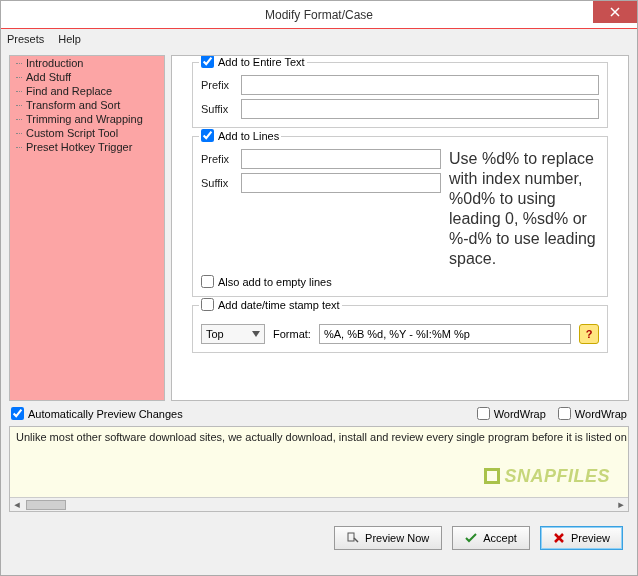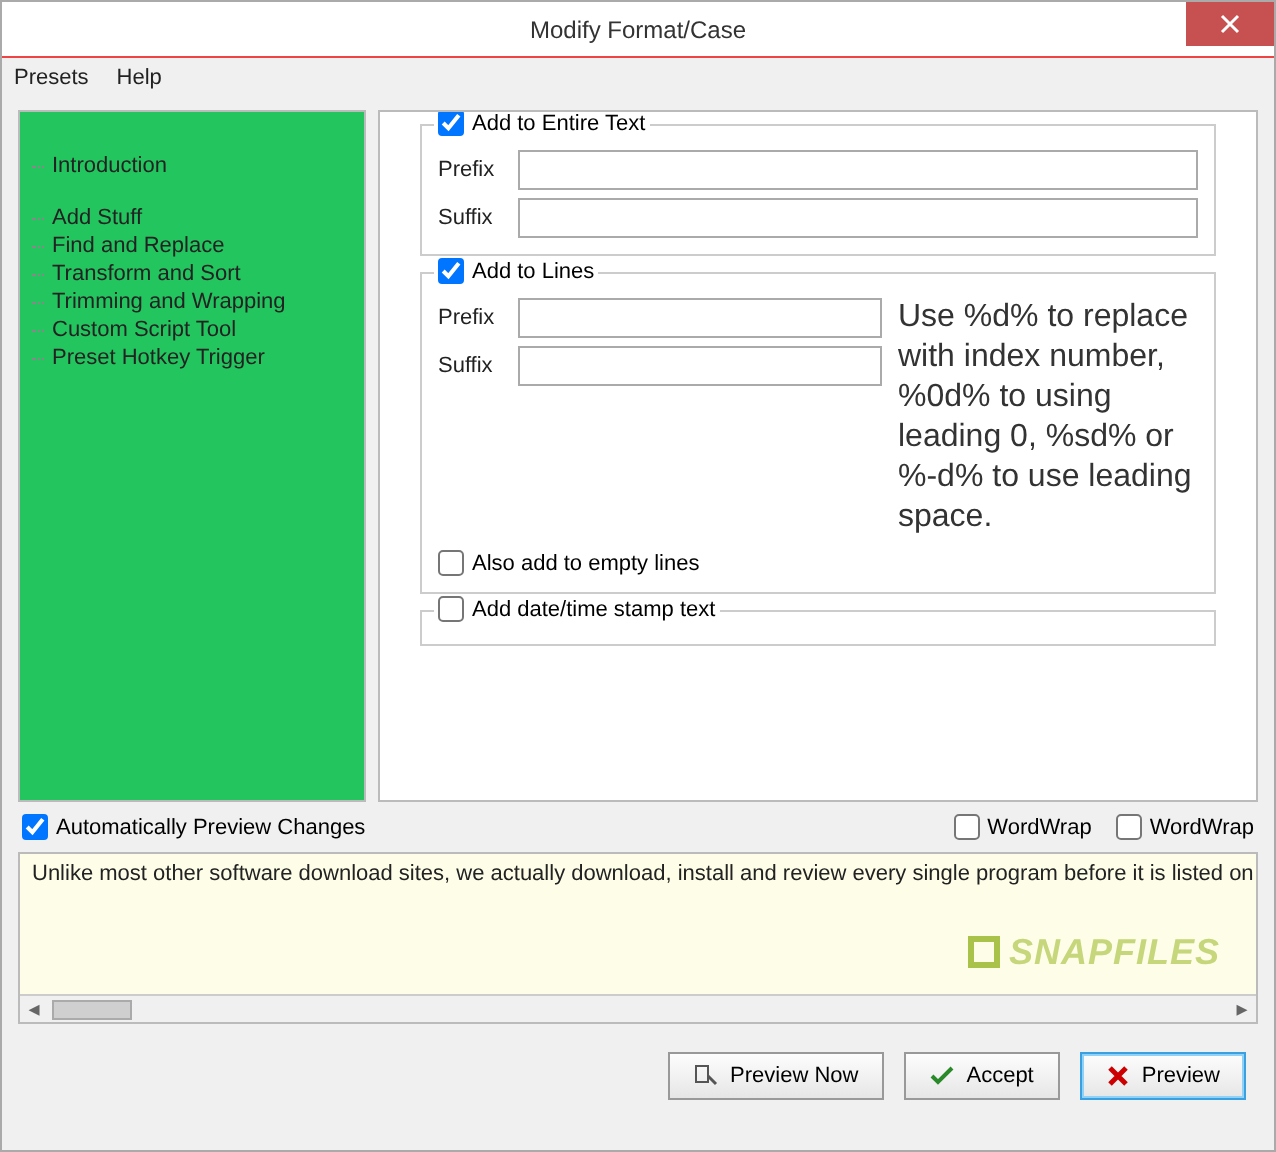--- a/index.html
+++ b/index.html
@@ -5,24 +5,24 @@
 * { box-sizing: border-box; margin: 0; padding: 0; }
 body { font-family: "Segoe UI", Tahoma, sans-serif; font-size: 11px; background: #fff; width: 638px; height: 576px; overflow: hidden; }
 .window { width: 638px; height: 576px; border: 1px solid #aaa; display: flex; flex-direction: column; background: #f0f0f0; }
 .titlebar { height: 28px; background: #fff; display: flex; align-items: center; justify-content: center; position: relative; border-bottom: 1px solid #ef4444; }
 .titlebar-text { font-size: 12px; color: #333; }
 .close-btn { position: absolute; right: 0; top: 0; width: 44px; height: 22px; background: #c75050; color: #fff; display: flex; align-items: center; justify-content: center; font-size: 13px; cursor: pointer; }
 .menubar { height: 20px; display: flex; align-items: center; padding: 0 6px; gap: 14px; background: #f0f0f0; }
 .menubar-item { color: #222; cursor: pointer; }
 .content { flex: 1; display: flex; flex-direction: column; padding: 6px 8px 8px 8px; gap: 4px; }
 .top-row { display: flex; gap: 6px; height: 346px; }
-.sidebar { width: 174px; border: 1px solid #bbb; background: #22c55e; padding: 20px 6px; }
+.sidebar { width: 156px; border: 1px solid #bbb; background: #fca5a5; padding: 0 6px; }
 .tree-item { padding: 1px 0 1px 10px; position: relative; color: #222; cursor: pointer; }
 .tree-item::before { content: ""; position: absolute; left: 0; top: 50%; width: 6px; height: 1px; border-top: 1px dotted #888; }
-.tree-item.selected { font-weight: normal; margin-top: 12px; }
+.tree-item.selected { font-weight: normal; }
 .main-panel { flex: 1; border: 1px solid #bbb; background: #fff; padding: 6px 20px; display: flex; flex-direction: column; gap: 8px; overflow: hidden; }
 .fieldset { border: 1px solid #ccc; padding: 8px 8px 8px 8px; position: relative; }
 .fs-check { position: absolute; top: -8px; left: 6px; background: #fff; display: flex; align-items: center; gap: 4px; padding: 0 2px; }
 .fs-check input { width: 13px; height: 13px; }
 .row { display: flex; align-items: center; gap: 6px; margin-top: 4px; }
 .row label { width: 34px; text-align: left; color: #222; }
 .row input[type=text] { flex: 1; border: 1px solid #aaa; height: 20px; padding: 0 4px; font-size: 11px; }
 .lines-flex { display: flex; gap: 8px; }
 .lines-left { flex: 1; }
 .lines-hint { width: 150px; font-size: 16px; color: #333; line-height: 1.25; padding-top: 4px; }
@@ -122,20 +122,33 @@
             <input type="checkbox" style="">
             <span>Also add to empty lines</span>
           </div>
         </div>
 
         <div class="fieldset">
           <div class="fs-check">
             <input type="checkbox" style="">
             <span>Add date/time stamp text</span>
           </div>
+          <div class="datetime-row">
+            <div class="dd">
+              <span>Top</span>
+              <svg viewBox="0 0 8 6">
+                  <path d="M0 0 L8 0 L4 6 Z" fill="#555"></path>
+                </svg>
+            </div>
+            <span>Format:</span>
+            <input type="text" class="format-input" value="%A, %B %d, %Y - %I:%M %p" style="">
+            <div class="help-icn">
+              <span>?</span>
+            </div>
+          </div>
         </div>
 
       </div>
     </div>
 
     <div class="options-row">
       <div class="chk">
         <input type="checkbox" checked="" style="">
         <span>Automatically Preview Changes</span>
       </div>

